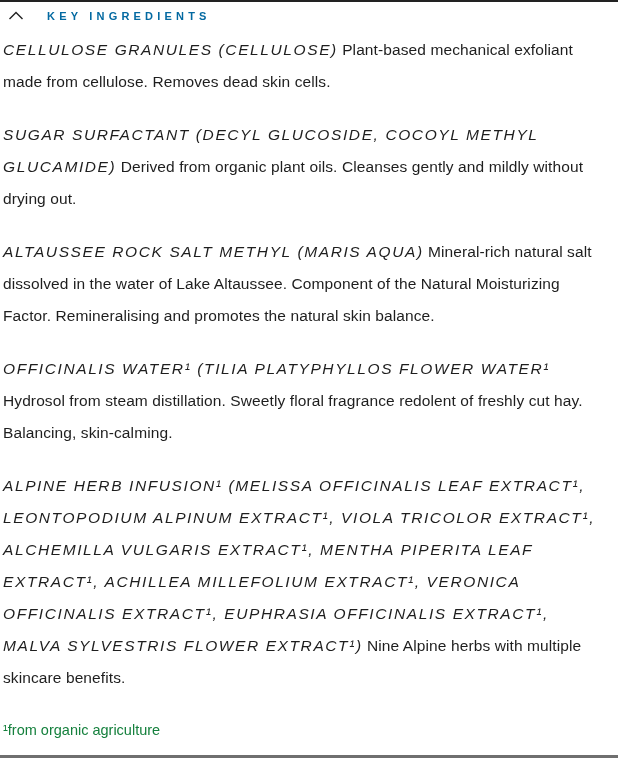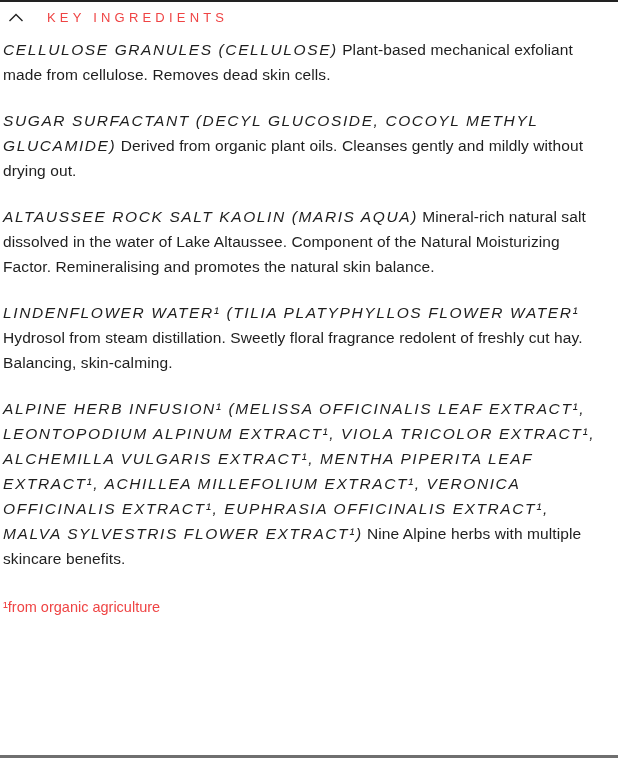--- a/index.html
+++ b/index.html
@@ -28,46 +28,46 @@
     margin: 0;
     cursor: pointer;
     text-align: left;
   }
   .caret {
     display: inline-flex;
     align-items: center;
     flex: 0 0 auto;
   }
   .accordion-title {
-    font-size: 13px;
+    font-size: 11px;
     letter-spacing: 4.2px;
-    color: #ef4444;
-    font-weight: 400;
+    color: #0369a1;
+    font-weight: 700;
   }
   .accordion-content {
     padding: 3px 12px 0 3px;
   }
   p.ingredient {
     margin: 0 0 21px 0;
     font-size: 15.5px;
-    line-height: 25px;
+    line-height: 32px;
     color: #1e1e1e;
   }
   .ingredient-name {
     font-style: italic;
     letter-spacing: 1.6px;
   }
   .ingredient-desc {
     letter-spacing: 0.1px;
   }
   p.footnote {
     margin: 25px 0 0 0;
     font-size: 14.5px;
     line-height: 22px;
-    color: #ef4444;
+    color: #15803d;
   }
 </style>
 </head>
 <body>
 
 <div class="accordion">
   <button class="accordion-header">
     <span class="caret">
       <svg width="16" height="10" viewBox="0 0 16 10" aria-hidden="true">
         <polyline points="1.5,8 8,1.5 14.5,8" fill="none" stroke="#222222" stroke-width="1.4"></polyline>
@@ -76,22 +76,22 @@
     <span class="accordion-title">KEY INGREDIENTS</span>
   </button>
 
   <div class="accordion-content">
     <div id="ingredient-list">
   <p class="ingredient"><span class="ingredient-name">CELLULOSE GRANULES (CELLULOSE)</span> <span class="ingredient-desc">Plant-based mechanical exfoliant made from cellulose. Removes dead skin cells.</span></p>
 
   <p class="ingredient"><span class="ingredient-name">SUGAR SURFACTANT (DECYL GLUCOSIDE, COCOYL METHYL GLUCAMIDE)</span> <span class="ingredient-desc">Derived from organic plant oils. Cleanses gently and mildly without drying out.</span></p>
 
 
-  <p class="ingredient"><span class="ingredient-name">ALTAUSSEE ROCK SALT KAOLIN (MARIS AQUA)</span> <span class="ingredient-desc">Mineral-rich natural salt dissolved in the water of Lake Altaussee. Component of the Natural Moisturizing Factor. Remineralising and promotes the natural skin balance.</span></p>
+  <p class="ingredient"><span class="ingredient-name">ALTAUSSEE ROCK SALT METHYL (MARIS AQUA)</span> <span class="ingredient-desc">Mineral-rich natural salt dissolved in the water of Lake Altaussee. Component of the Natural Moisturizing Factor. Remineralising and promotes the natural skin balance.</span></p>
 
 
-  <p class="ingredient"><span class="ingredient-name">LINDENFLOWER WATER¹ (TILIA PLATYPHYLLOS FLOWER WATER¹</span> <span class="ingredient-desc">Hydrosol from steam distillation. Sweetly floral fragrance redolent of freshly cut hay. Balancing, skin-calming.</span></p>
+  <p class="ingredient"><span class="ingredient-name">OFFICINALIS WATER¹ (TILIA PLATYPHYLLOS FLOWER WATER¹</span> <span class="ingredient-desc">Hydrosol from steam distillation. Sweetly floral fragrance redolent of freshly cut hay. Balancing, skin-calming.</span></p>
 
   <p class="ingredient"><span class="ingredient-name">ALPINE HERB INFUSION¹ (MELISSA OFFICINALIS LEAF EXTRACT¹, LEONTOPODIUM ALPINUM EXTRACT¹, VIOLA TRICOLOR EXTRACT¹, ALCHEMILLA VULGARIS EXTRACT¹, MENTHA PIPERITA LEAF EXTRACT¹, ACHILLEA MILLEFOLIUM EXTRACT¹, VERONICA OFFICINALIS EXTRACT¹, EUPHRASIA OFFICINALIS EXTRACT¹, MALVA SYLVESTRIS FLOWER EXTRACT¹)</span> <span class="ingredient-desc">Nine Alpine herbs with multiple skincare benefits.</span></p>
 </div>
     <p class="footnote">¹from organic agriculture</p>
   </div>
 </div>
 
 </body></html>

